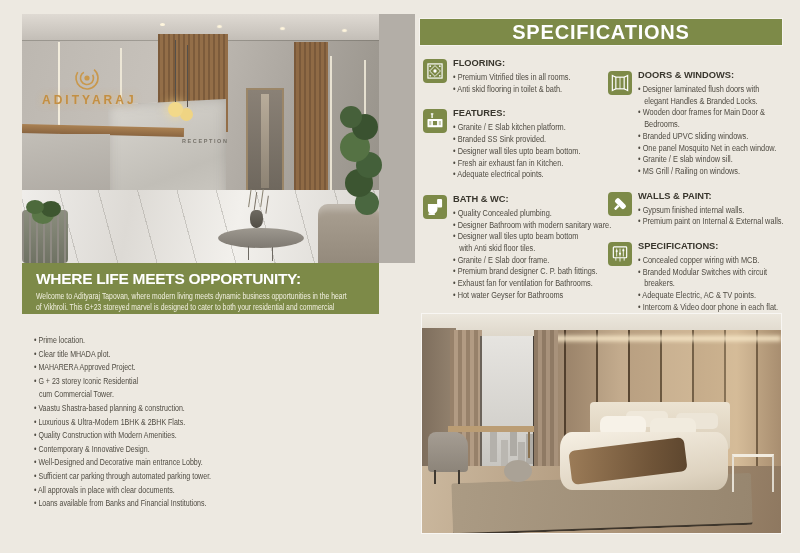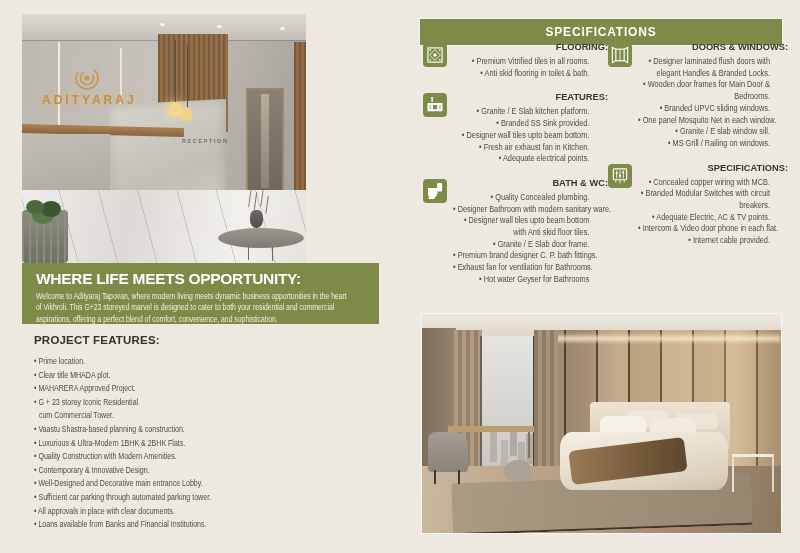--- a/index.html
+++ b/index.html
@@ -4,21 +4,21 @@
 <style>
   html,body{margin:0;padding:0;}
   body{
     width:800px;height:553px;position:relative;overflow:hidden;
     background:#ede9e1;
     font-family:"Liberation Sans",sans-serif;
   }
   .abs{position:absolute;}
 
   
-  .lobby{left:22px;top:14px;width:284px;height:249px;overflow:hidden;background:#b3aea7;}
+  .lobby{left:22px;top:14px;width:393px;height:249px;overflow:hidden;background:#b3aea7;}
   .lobby-wall{left:0;top:0;width:357px;height:249px;
     background:linear-gradient(105deg,#bcb7b0 0%,#c6c1ba 35%,#aaa59e 70%,#948f86 100%);}
   .lobby-ceiling{left:0;top:0;width:357px;height:26px;
     background:linear-gradient(#dfdad3,#c3beb7);box-shadow:0 1px 0 rgba(90,85,78,.35);}
   .lobby-downlights{left:138px;top:9px;width:5px;height:3px;border-radius:50%;background:#fff6dd;
     box-shadow:57px 2px 1px #fff6dd,120px 4px 1px #fff6dd,182px 6px 1px #fff6dd;}
   .lobby-lightstrip{left:36px;top:28px;width:2px;height:150px;background:#f2ecdc;filter:blur(.4px);
     box-shadow:62px 6px 0 #ece6d6,272px 14px 0 #e8e2d2,306px 18px 0 #e6e0d0;}
   .lobby-wood-center{left:136px;top:20px;width:70px;height:98px;
     background:repeating-linear-gradient(90deg,#7c5b3b 0 2px,#936e48 2px 5px);}
@@ -55,39 +55,39 @@
     background:#4d6a3c;box-shadow:16px 2px 0 1px #3d5630,8px 8px 0 2px #5a7747;}
   .lobby-pendant{left:146px;top:88px;width:15px;height:15px;border-radius:50%;background:#f2d98a;
     box-shadow:11px 5px 0 -1px #efd483,0 0 10px 2px rgba(250,220,140,.55);}
   .lobby-pendant::before{content:"";position:absolute;left:7px;top:-62px;width:1px;height:62px;background:#55504a;
     box-shadow:12px 5px #55504a;}
   .lobby-logo{left:48px;top:50px;width:34px;height:30px;}
   .lobby-brand{left:20px;top:79px;width:160px;font-size:12px;font-weight:bold;color:#c48f42;
     letter-spacing:3px;text-shadow:0 0 7px rgba(244,185,95,.65);}
   .lobby-reception{left:160px;top:124px;font-size:5.5px;letter-spacing:1.6px;color:#76726a;font-weight:bold;}
 
-  .hero{left:22px;top:263px;width:357px;height:61px;background:#7d8a48;box-sizing:border-box;
+  .hero{left:22px;top:263px;width:357px;height:51px;background:#7d8a48;box-sizing:border-box;
     padding:7px 14px;overflow:hidden;}
   .hero-heading{margin:0 0 3px;font-size:15.5px;letter-spacing:-0.3px;font-weight:bold;color:#ffffff;}
   .hero-body{margin:0;font-size:9px;line-height:11.3px;color:#f2f0e0;white-space:pre;
     transform:scaleX(0.76);transform-origin:0 0;}
 
   .features{left:34px;top:334px;width:370px;}
   .features-heading{margin:0 0 9px;font-size:11.5px;color:#33312a;font-weight:bold;letter-spacing:.2px;}
   .features-list{list-style:none;margin:0;padding:0;transform:scaleX(0.82);transform-origin:0 0;}
   .features-list li{font-size:8.6px;color:#4f4b42;line-height:13.6px;white-space:pre;
     padding-left:6px;text-indent:-6px;}
 
   
   .spec-header{left:420px;top:19px;width:362px;height:26px;background:#7d8a48;
-    color:#fff;font-weight:bold;font-size:12px;letter-spacing:.8px;text-align:center;line-height:26px;
+    color:#fff;font-weight:bold;font-size:20px;letter-spacing:.8px;text-align:center;line-height:26px;
     box-shadow:0 0 0 1px rgba(255,255,255,.45);}
-  .spec-col{top:40px;text-align:right;}
+  .spec-col{top:56px;}
   .spec-col-1{left:423px;width:185px;}
-  .spec-col-2{left:608px;width:180px;}
+  .spec-col-2{left:608px;width:180px;margin-top:12px;}
   .spec-section{position:relative;margin-bottom:13px;min-height:26px;}
   .spec-icon{position:absolute;left:0;top:1px;width:24px;height:24px;background:#7d8a48;border-radius:4px;
     padding:2px;box-sizing:border-box;}
   .spec-icon svg{width:100%;height:100%;display:block;}
   .spec-body{margin-left:30px;}
   .spec-title{font-size:9.3px;font-weight:bold;color:#39362d;margin:2px 0 4px;}
   .spec-list{list-style:none;margin:0;padding:0;transform:scaleX(0.88);transform-origin:0 0;}
   .spec-list li{font-size:8.4px;color:#4f4b42;line-height:11.7px;white-space:pre;
     padding-left:7px;text-indent:-7px;}
 
@@ -166,21 +166,20 @@
 </div>
 
 <div class="abs hero">
   <h1 class="hero-heading">WHERE LIFE MEETS OPPORTUNITY:</h1>
   <p class="hero-body">Welcome to Adityaraj Tapovan, where modern living meets dynamic business opportunities in the heart
 of Vikhroli. This G+23 storeyed marvel is designed to cater to both your residential and commercial
 aspirations, offering a perfect blend of comfort, convenience, and sophistication.</p>
 </div>
 
 <div class="abs features">
-  <h2 class="features-heading">PROJECT FEATURES:</h2>
   <ul class="features-list">
       <li>• Prime location.</li>
       <li>• Clear title MHADA plot.</li>
       <li>• MAHARERA Approved Project.</li>
       <li>• G + 23 storey Iconic Residential
 cum Commercial Tower.</li>
       <li>• Vaastu Shastra-based planning &amp; construction.</li>
       <li>• Luxurious &amp; Ultra-Modern 1BHK &amp; 2BHK Flats.</li>
       <li>• Quality Construction with Modern Amenities.</li>
       <li>• Contemporary &amp; Innovative Design.</li>
@@ -271,20 +270,37 @@
         <div class="spec-title">DOORS &amp; WINDOWS:</div>
         <ul class="spec-list">
           <li>• Designer laminated flush doors with
 elegant Handles &amp; Branded Locks.</li>
           <li>• Wooden door frames for Main Door &amp;
 Bedrooms.</li>
           <li>• Branded UPVC sliding windows.</li>
           <li>• One panel Mosquito Net in each window.</li>
           <li>• Granite / E slab window sill.</li>
           <li>• MS Grill / Railing on windows.</li>
+        </ul>
+      </div>
+    </div>
+    <div class="spec-section">
+      <div class="spec-icon">
+        <svg viewBox="0 0 24 24">
+          <g transform="rotate(45 12 12)">
+            <rect x="4.5" y="8" width="15" height="6.5" rx="2.4" fill="#fff"></rect>
+            <rect x="10.6" y="14.5" width="3" height="6.5" rx="1" fill="#fff"></rect>
+          </g>
+        </svg>
+      </div>
+      <div class="spec-body">
+        <div class="spec-title">WALLS &amp; PAINT:</div>
+        <ul class="spec-list">
+          <li>• Gypsum finished internal walls.</li>
+          <li>• Premium paint on Internal &amp; External walls.</li>
         </ul>
       </div>
     </div>
     <div class="spec-section">
       <div class="spec-icon">
         <svg viewBox="0 0 24 24">
           <rect x="4" y="3.5" width="16" height="13" rx="1" fill="none" stroke="#fff" stroke-width="1.4"></rect>
           <line x1="8" y1="5.5" x2="8" y2="15" stroke="#fff" stroke-width="1"></line>
           <line x1="12" y1="5.5" x2="12" y2="15" stroke="#fff" stroke-width="1"></line>
           <line x1="16" y1="5.5" x2="16" y2="15" stroke="#fff" stroke-width="1"></line>

